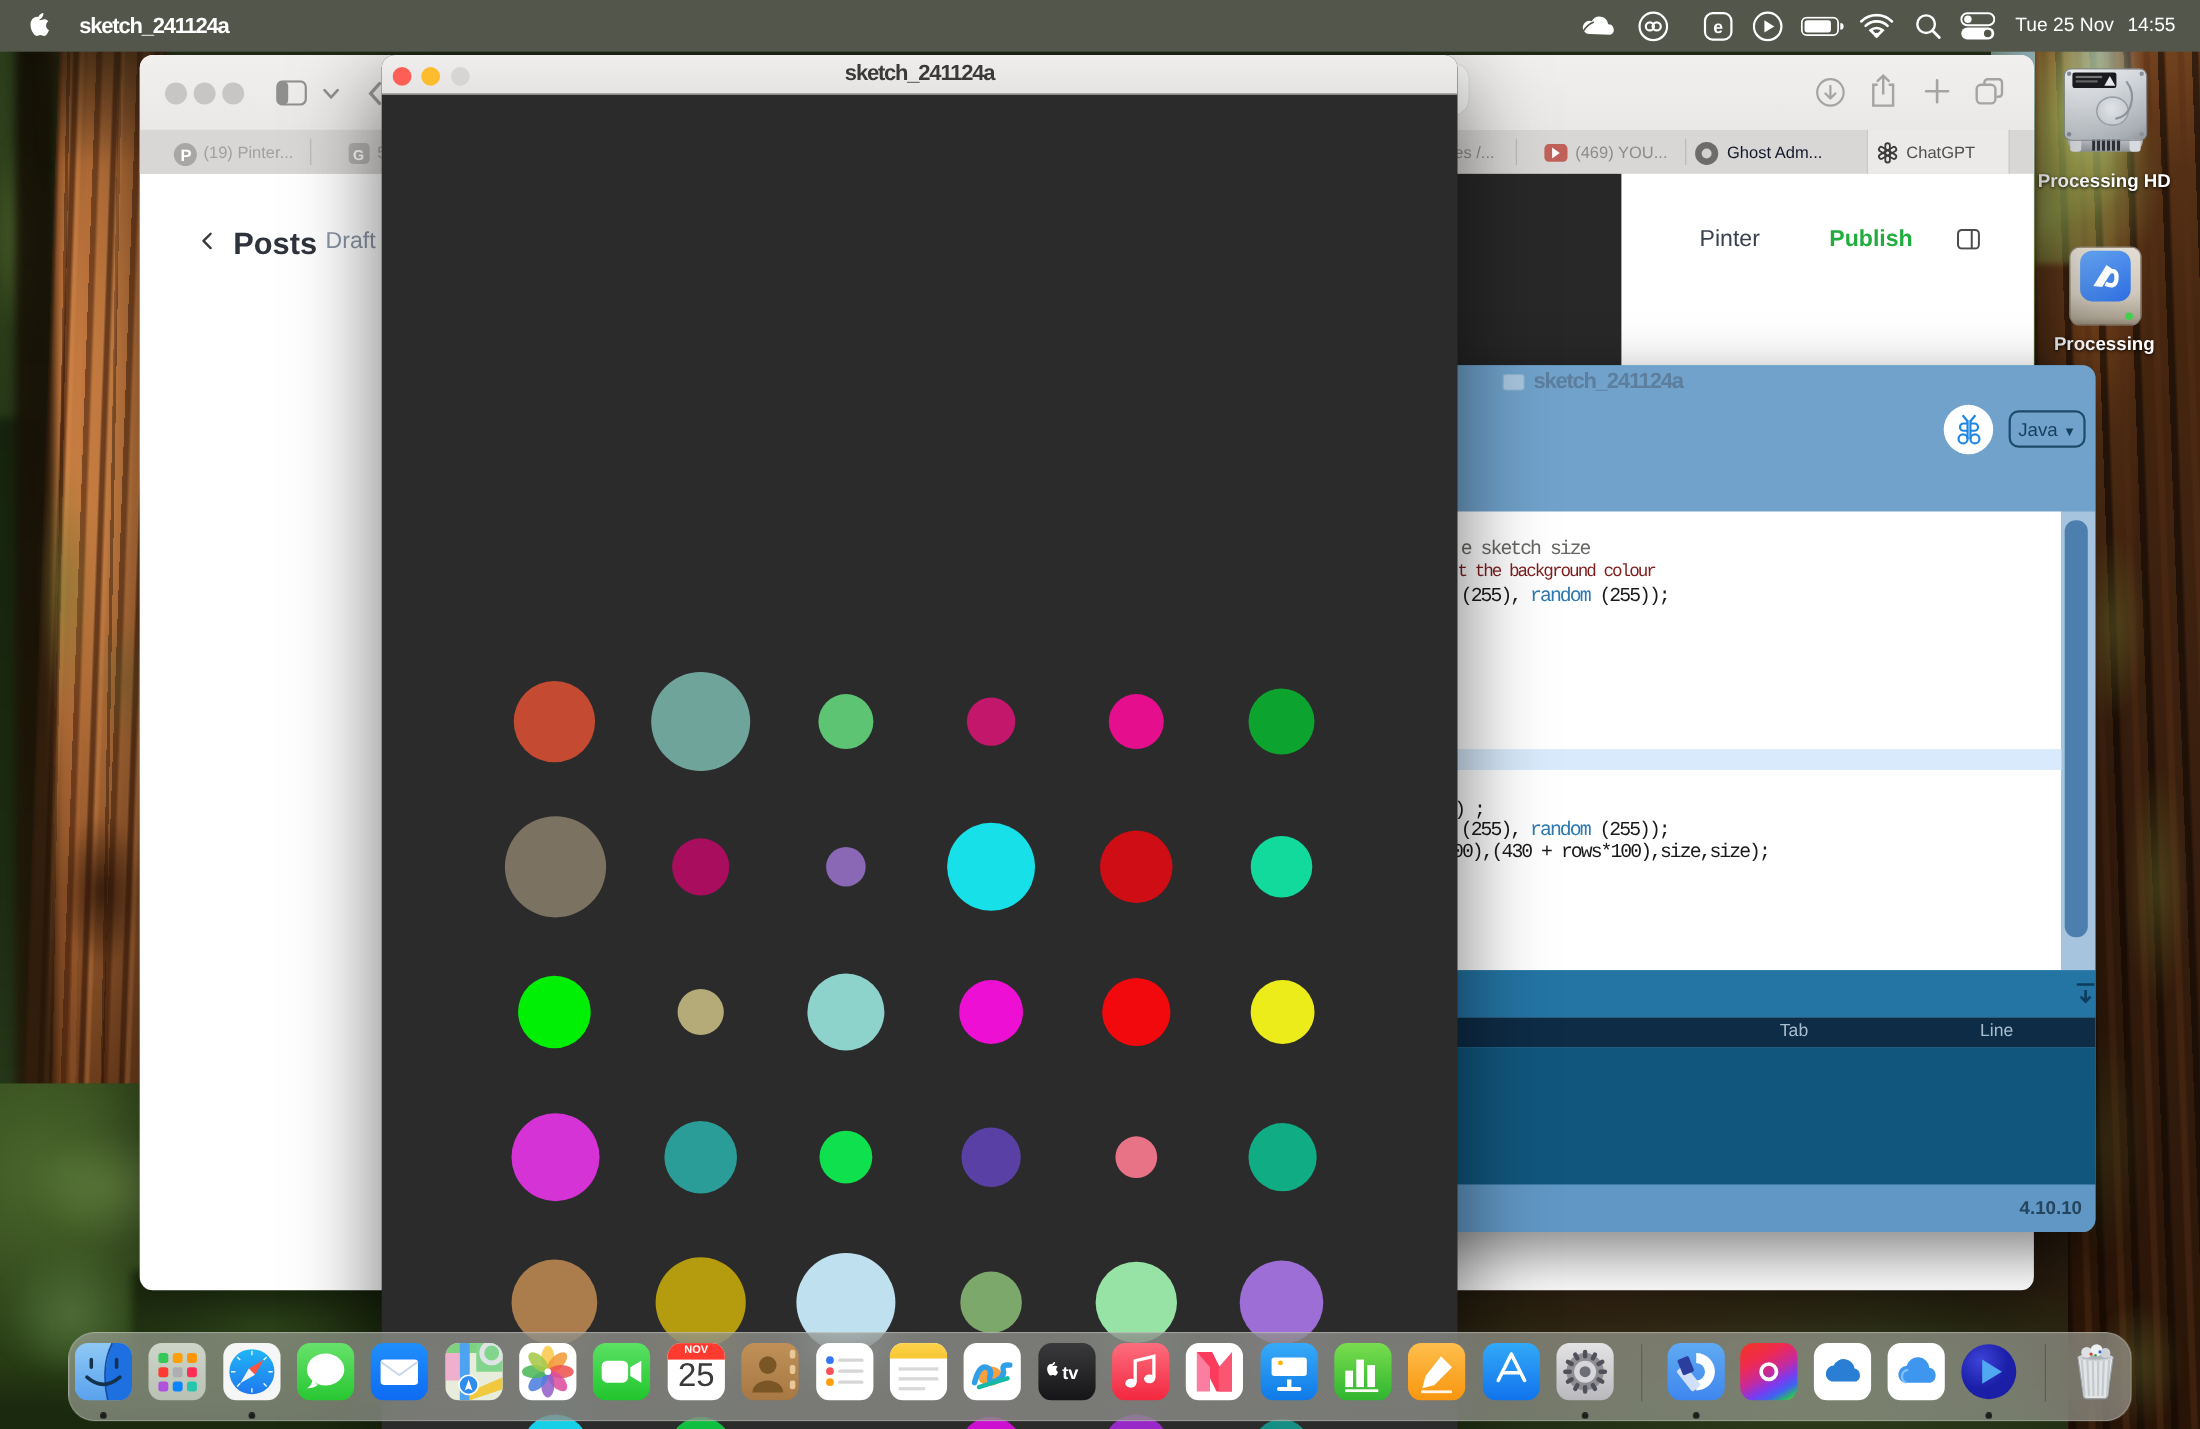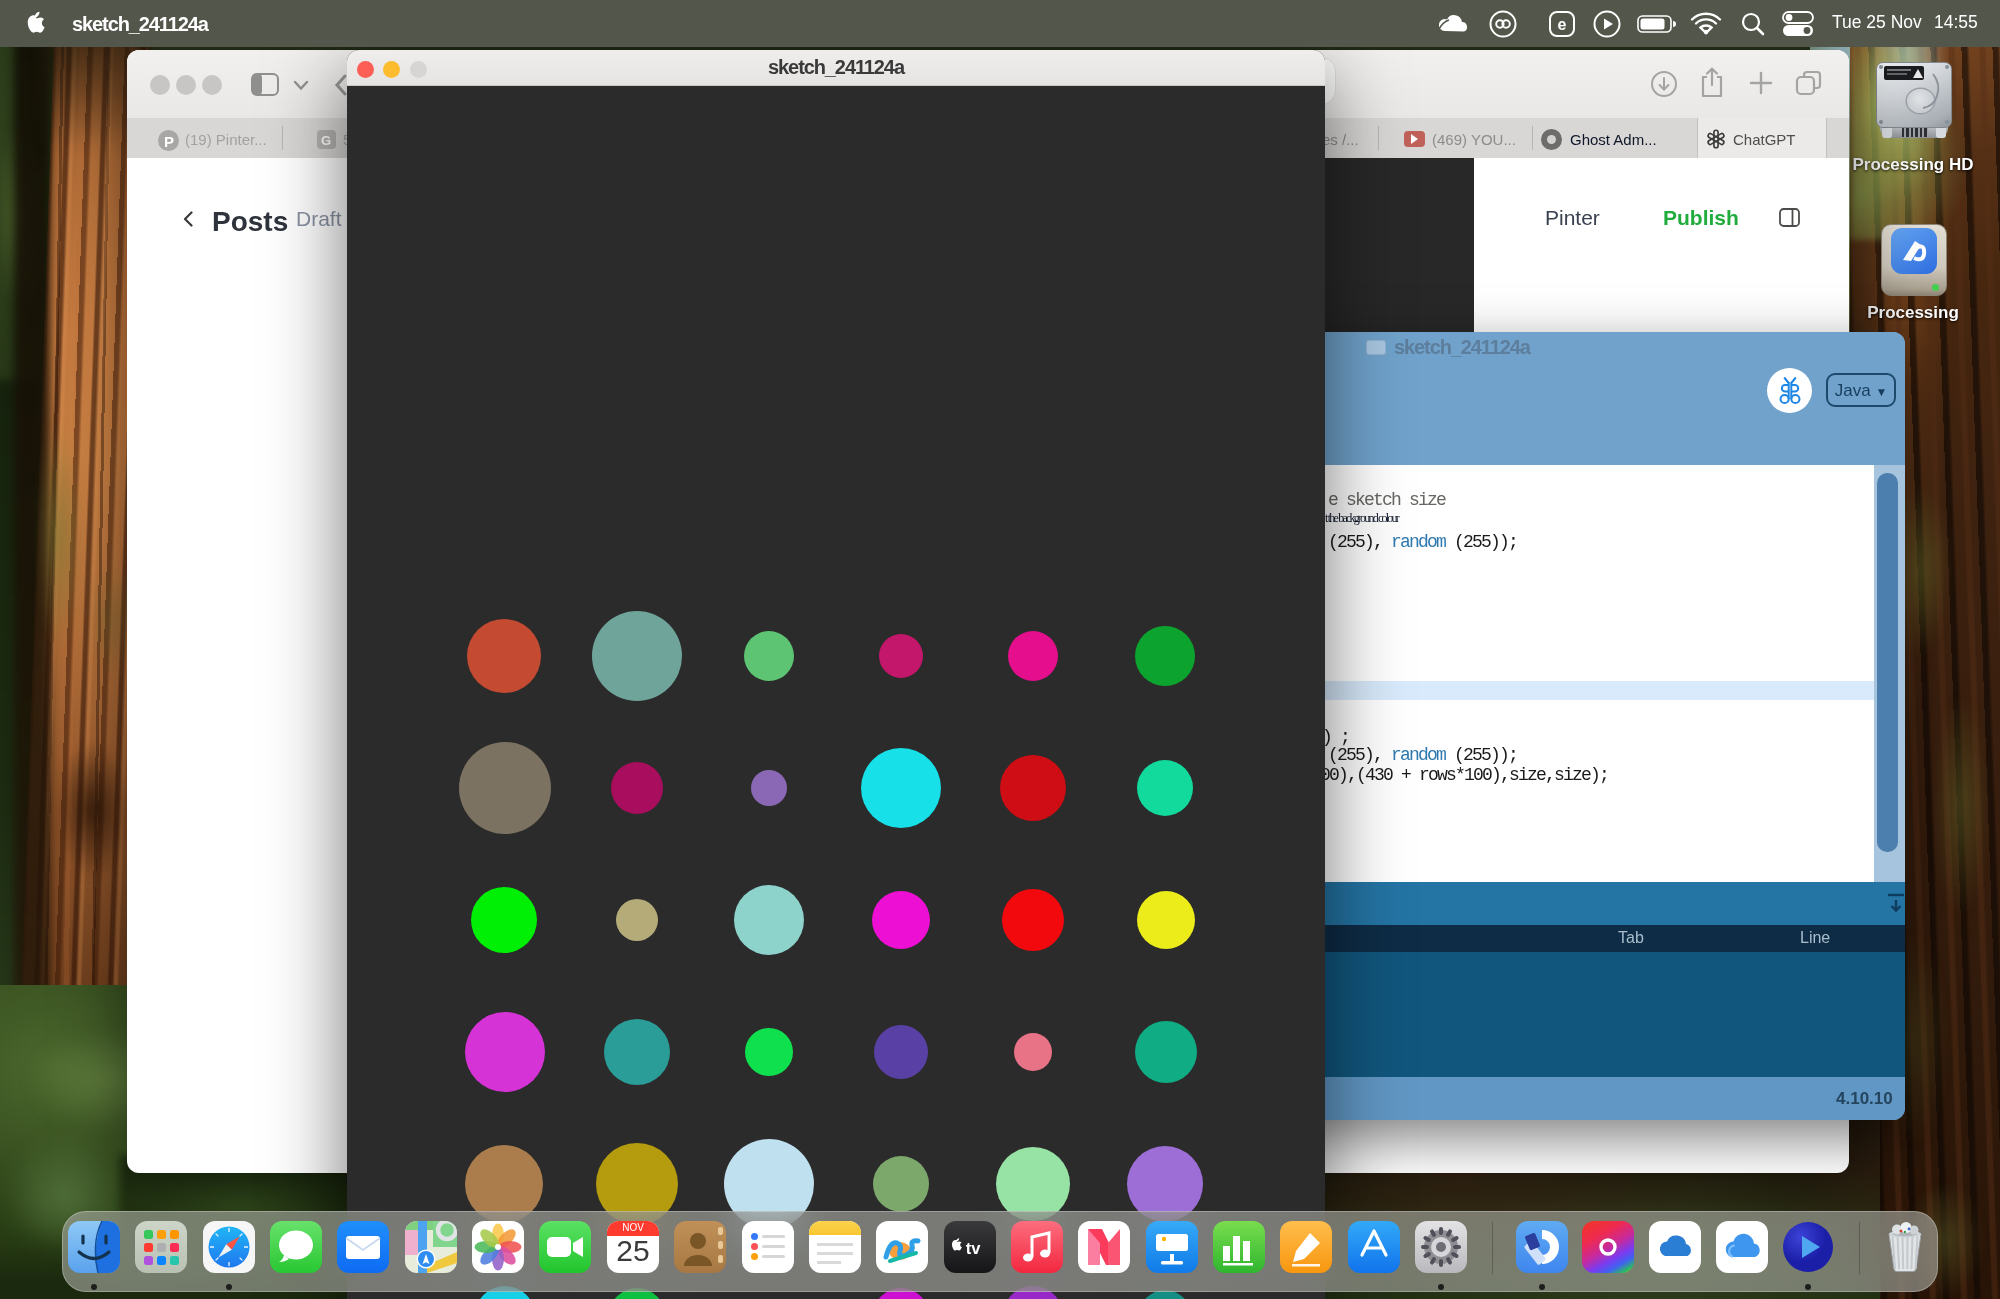--- a/index.html
+++ b/index.html
@@ -209,21 +209,21 @@
 
   <div class="a" style="left:586px;top:41px;width:70px;height:34px;border:2px solid #1d4a6b;border-radius:9px;color:#163f5e;font-size:17px;text-align:center;line-height:31px">Java <span style="font-size:12px">▼</span></div>
 
   <div class="a" style="left:0;top:133px;width:634px;height:417px;background:#fff"></div>
   <div class="a" style="left:634px;top:133px;width:31px;height:417px;background:#a6c4dd"></div>
   <div class="a" style="left:637px;top:141px;width:21px;height:379px;background:#4d7fae;border-radius:10px"></div>
 
   <div class="a" style="left:0;top:349px;width:634px;height:19px;background:#d8eafb"></div>
 
   <div class="a" style="left:88px;top:158px;font-family:'Liberation Mono',monospace;font-size:18px;letter-spacing:-1.8px;color:#666662">e sketch size</div>
-  <div class="a" style="left:85px;top:179px;font-family:Liberation Serif, serif;font-size:12px;letter-spacing:-1.8px;color:#0f172a">t the background colour</div>
+  <div class="a" style="left:85px;top:179px;font-family:Liberation Mono, monospace;font-size:16px;letter-spacing:-1.8px;color:#7f1d1d">t the background colour</div>
   <div class="a" style="left:88px;top:200px;font-family:'Liberation Mono',monospace;font-size:18px;letter-spacing:-1.8px;color:#1a1a1a">(255), <span style="color:#2d79b0">random</span> (255));</div>
   <div class="a" style="left:82px;top:395px;font-family:'Liberation Mono',monospace;font-size:18px;letter-spacing:-1.8px;color:#1a1a1a">) ;</div>
   <div class="a" style="left:88px;top:413px;font-family:'Liberation Mono',monospace;font-size:18px;letter-spacing:-1.8px;color:#1a1a1a">(255), <span style="color:#2d79b0">random</span> (255));</div>
   <div class="a" style="left:80px;top:433px;font-family:'Liberation Mono',monospace;font-size:18px;letter-spacing:-1.8px;color:#1a1a1a">00),(430 + rows*100),size,size);</div>
 
   <div class="a" style="left:0;top:550px;width:665px;height:43px;background:#2474a4"></div>
   <svg class="a" style="left:645px;top:560px" width="22" height="22" viewBox="0 0 22 22">
       <path d="M3 3 H19" stroke="#0d3c5c" stroke-width="2.4"></path>
       <path d="M11 8 V18 M6.5 14 L11 18.5 L15.5 14" stroke="#0d3c5c" stroke-width="2.4" fill="none"></path>
     </svg>
@@ -388,21 +388,21 @@
       <ellipse cx="26" cy="14" rx="6" ry="11.5" fill="#4cb858" opacity="0.88" transform="rotate(270 26 26)"></ellipse>
       <ellipse cx="26" cy="14" rx="6" ry="11.5" fill="#a6ca4a" opacity="0.88" transform="rotate(315 26 26)"></ellipse>
       <circle cx="26" cy="26" r="3" fill="#fff"></circle>
     </svg></div>
 <div class="a icon-facetime" style="left:539px;top:1221px;width:52px;height:52px;border-radius:12px;overflow:hidden;background:linear-gradient(180deg,#5be164,#21c52d)"><svg width="52" height="52" viewBox="0 0 52 52">
       <rect x="8" y="16" width="24" height="20" rx="5" fill="#fff"></rect>
       <path d="M34 22 L44 16 V36 L34 30 Z" fill="#fff"></path>
     </svg></div>
 <div class="a icon-calendar" style="left:607px;top:1221px;width:52px;height:52px;border-radius:12px;overflow:hidden;background:#fff">
     <div class="a" style="left:0;top:0;width:52px;height:15px;background:#ff3b30"></div>
-    <div class="a" style="left:0;top:1px;width:52px;text-align:center;color:#fff;font-size:10px;font-weight:normal">NOV</div>
+    <div class="a" style="left:0;top:1px;width:52px;text-align:center;color:#fff;font-size:10px;font-weight:bold">NOV</div>
     <div class="a" style="left:0;top:13px;width:52px;text-align:center;color:#3a3a3c;font-size:30px;font-weight:300">25</div>
   </div>
 <div class="a icon-contacts" style="left:674px;top:1221px;width:52px;height:52px;border-radius:12px;overflow:hidden;background:linear-gradient(180deg,#c09058,#a87844)"><svg width="52" height="52" viewBox="0 0 52 52">
       <rect x="44" y="6" width="5" height="8" rx="2" fill="#e8c897"></rect>
       <rect x="44" y="20" width="5" height="8" rx="2" fill="#e8c897"></rect>
       <rect x="44" y="34" width="5" height="8" rx="2" fill="#e8c897"></rect>
       <circle cx="24" cy="20" r="8" fill="#7a5526"></circle>
       <path d="M10 45 a14 11 0 0 1 28 0 z" fill="#7a5526"></path>
     </svg></div>
 <div class="a icon-reminders" style="left:742px;top:1221px;width:52px;height:52px;border-radius:12px;overflow:hidden;background:#fff">

